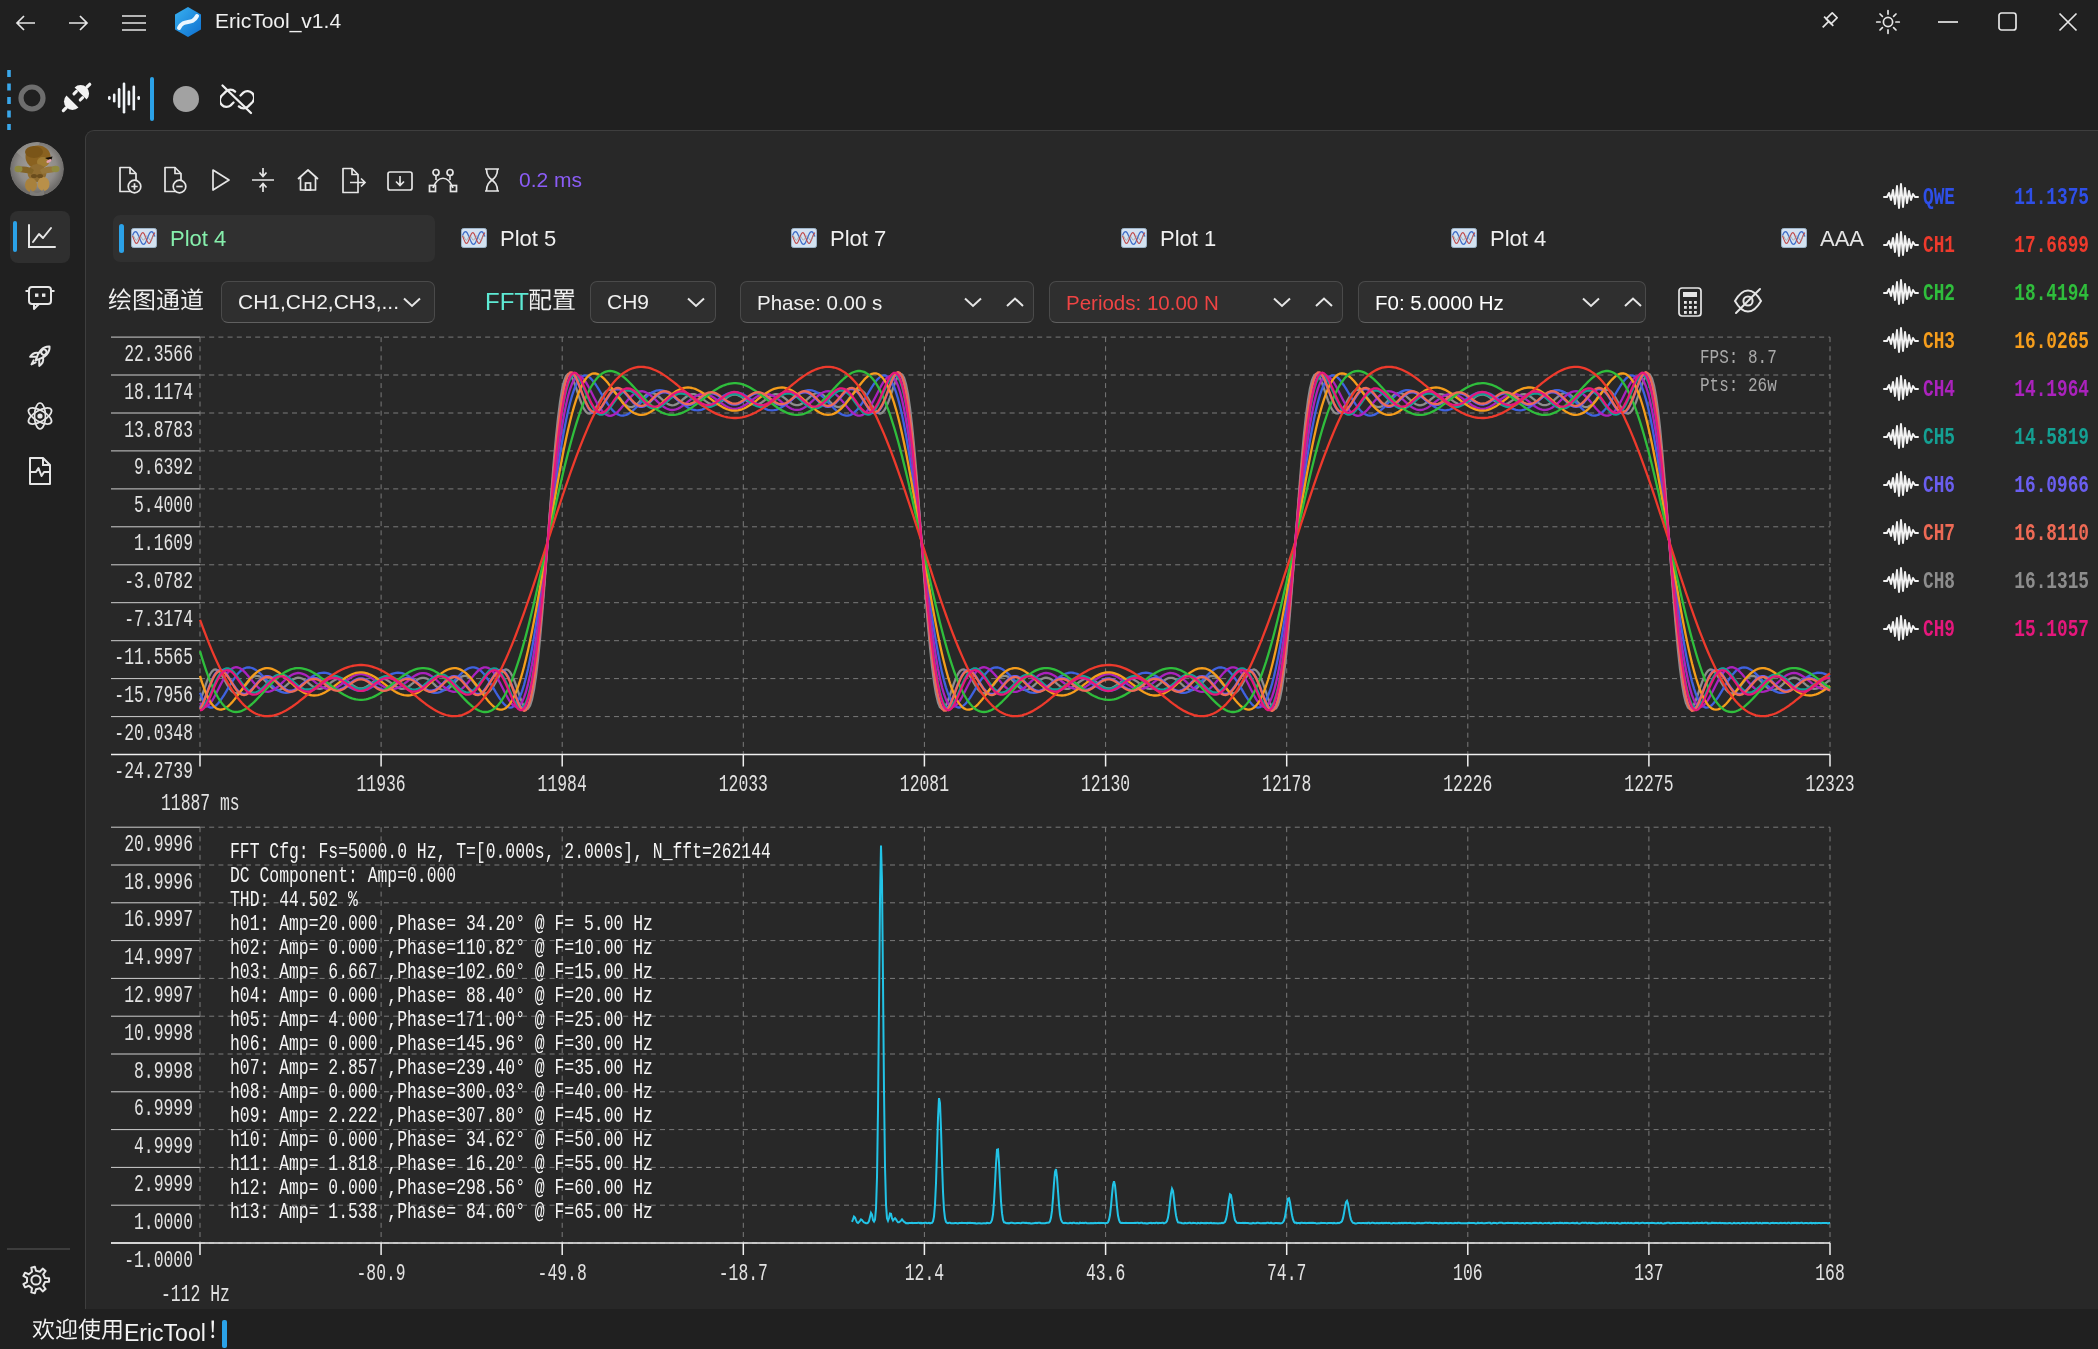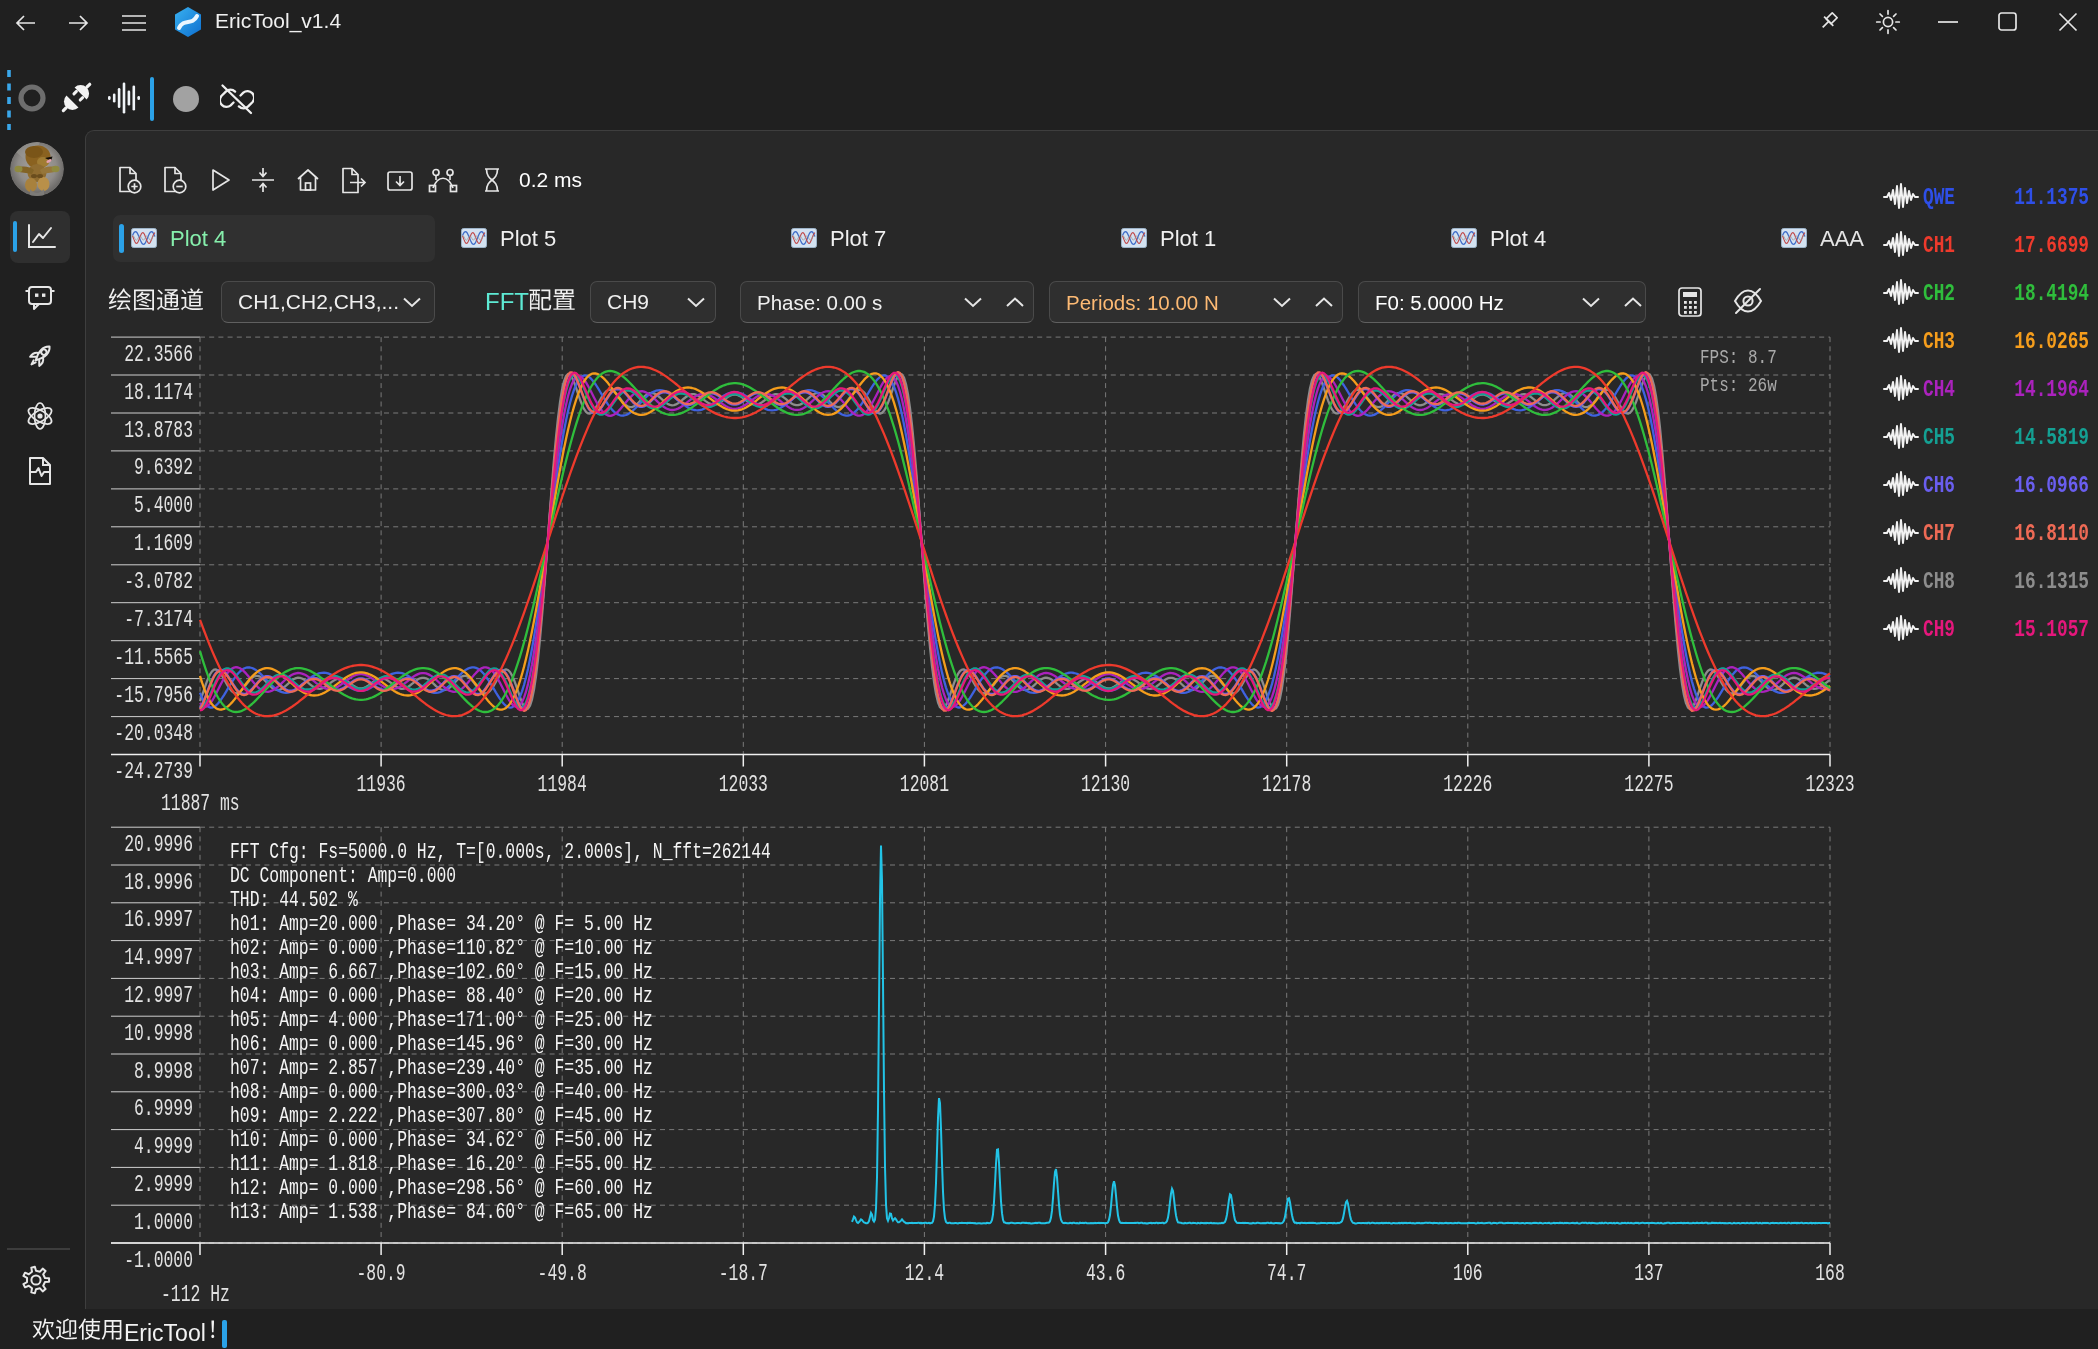--- a/index.html
+++ b/index.html
@@ -189,21 +189,21 @@
     <path d="M5 22 C10 9 20 9 25 22" stroke="#e6e6e6" fill="none" stroke-width="1.7"></path>
     <rect x="1.5" y="19.5" width="6" height="6" stroke="#e6e6e6" fill="none" stroke-width="1.7"></rect>
     <rect x="22.5" y="19.5" width="6" height="6" stroke="#e6e6e6" fill="none" stroke-width="1.7"></rect>
     <circle cx="8" cy="6.5" r="3" stroke="#e6e6e6" fill="none" stroke-width="1.7"></circle>
     <circle cx="22" cy="6.5" r="3" stroke="#e6e6e6" fill="none" stroke-width="1.7"></circle>
     <path d="M8 9.5 L8 14 M22 9.5 L22 14" stroke="#f0f0f0" stroke-width="1.5"></path>
   </svg>
 <svg style="position:absolute;left:478px;top:166px;" width="28" height="28">
     <path d="M7 3 H21 M7 25 H21 M8.5 3 C8.5 16 19.5 12 19.5 25 M19.5 3 C19.5 16 8.5 12 8.5 25" stroke="#e6e6e6" fill="none" stroke-width="1.7"></path>
   </svg>
-<div style="position:absolute;left:519px;top:168px;font:21px 'Liberation Sans';color:#ffffff">0.2 ms</div>
+<div style="position:absolute;left:519px;top:168px;font:21px 'Liberation Sans';color:#8b5cf6">0.2 ms</div>
 <div style="position:absolute;left:113px;top:215px;width:322px;height:47px;background:#303030;border-radius:7px"></div>
 <div style="position:absolute;left:119px;top:224px;width:4.5px;height:29px;background:#2ba2e8;border-radius:2.5px"></div>
 <svg style="position:absolute;left:131px;top:228px;" width="26" height="20">
     <rect x="0.5" y="0.5" width="25" height="19" rx="2" fill="#d4e2f1" stroke="#9db3c8"></rect>
     <path d="M1.5 7.5 L2.3 5.8 L3.1 4.5 L3.9 3.8 L4.7 3.6 L5.5 4.1 L6.3 5.2 L7.1 6.7 L7.9 8.6 L8.7 10.5 L9.5 12.5 L10.3 14.2 L11.1 15.5 L11.9 16.2 L12.7 16.4 L13.5 15.9 L14.3 14.8 L15.1 13.3 L15.9 11.4 L16.7 9.5 L17.5 7.5 L18.3 5.8 L19.1 4.5 L19.9 3.8 L20.7 3.6 L21.5 4.1 L22.3 5.2 L23.1 6.7 L23.9 8.6" stroke="#3f6cc8" stroke-width="1.3" fill="none"></path>
     <path d="M1.5 7.7 L2.3 9.8 L3.1 11.9 L3.9 13.7 L4.7 15.0 L5.5 15.4 L6.3 15.0 L7.1 13.8 L7.9 11.9 L8.7 9.8 L9.5 7.7 L10.3 6.0 L11.1 4.9 L11.9 4.6 L12.7 5.2 L13.5 6.6 L14.3 8.5 L15.1 10.6 L15.9 12.7 L16.7 14.3 L17.5 15.2 L18.3 15.3 L19.1 14.6 L19.9 13.1 L20.7 11.2 L21.5 9.0 L22.3 7.0 L23.1 5.5 L23.9 4.7" stroke="#c04545" stroke-width="1.1" fill="none"></path>
     <path d="M1.5 7.9 L2.3 7.9 L3.1 8.9 L3.9 10.5 L4.7 11.8 L5.5 12.2 L6.3 11.5 L7.1 10.1 L7.9 8.6 L8.7 7.8 L9.5 8.1 L10.3 9.3 L11.1 10.8 L11.9 12.0 L12.7 12.1 L13.5 11.2 L14.3 9.7 L15.1 8.4 L15.9 7.8 L16.7 8.3 L17.5 9.7 L18.3 11.2 L19.1 12.1 L19.9 12.0 L20.7 10.9 L21.5 9.3 L22.3 8.1 L23.1 7.8 L23.9 8.6" stroke="#9a9a9a" stroke-width="0.7" fill="none"></path>
   </svg>
 <div style="position:absolute;left:170px;top:226px;font:22px 'Liberation Sans';color:#86efac">Plot 4</div>
 <svg style="position:absolute;left:461px;top:228px;" width="26" height="20">
@@ -268,21 +268,21 @@
   </svg>
 <div style="background:#2f2f2f;border:1px solid #4a4a4a;border-bottom-color:#606060;border-radius:7px;position:absolute;top:281px;height:42px;left:740px;width:294px"></div>
 <div style="position:absolute;left:757px;top:291px;font:20.5px 'Liberation Sans';color:#f0f0f0">Phase: 0.00 s</div>
 <svg style="position:absolute;left:963px;top:295px;" width="20" height="15">
     <path d="M2 3.5 L10 11 L18 3.5" stroke="#e6e6e6" stroke-width="2" fill="none"></path>
   </svg>
 <svg style="position:absolute;left:1005px;top:295px;" width="20" height="15">
     <path d="M2 11 L10 3.5 L18 11" stroke="#e6e6e6" stroke-width="2" fill="none"></path>
   </svg>
 <div style="background:#2f2f2f;border:1px solid #4a4a4a;border-bottom-color:#606060;border-radius:7px;position:absolute;top:281px;height:42px;left:1049px;width:294px"></div>
-<div style="position:absolute;left:1066px;top:291px;font:20.5px 'Liberation Sans';color:#fdba74">Periods: 10.00 N</div>
+<div style="position:absolute;left:1066px;top:291px;font:20.5px 'Liberation Sans';color:#ef4444">Periods: 10.00 N</div>
 <svg style="position:absolute;left:1272px;top:295px;" width="20" height="15">
     <path d="M2 3.5 L10 11 L18 3.5" stroke="#e6e6e6" stroke-width="2" fill="none"></path>
   </svg>
 <svg style="position:absolute;left:1314px;top:295px;" width="20" height="15">
     <path d="M2 11 L10 3.5 L18 11" stroke="#e6e6e6" stroke-width="2" fill="none"></path>
   </svg>
 <div style="background:#2f2f2f;border:1px solid #4a4a4a;border-bottom-color:#606060;border-radius:7px;position:absolute;top:281px;height:42px;left:1358px;width:288px"></div>
 <div style="position:absolute;left:1375px;top:291px;font:20.5px 'Liberation Sans';color:#ffffff">F0: 5.0000 Hz</div>
 <svg style="position:absolute;left:1581px;top:295px;" width="20" height="15">
     <path d="M2 3.5 L10 11 L18 3.5" stroke="#e6e6e6" stroke-width="2" fill="none"></path>

